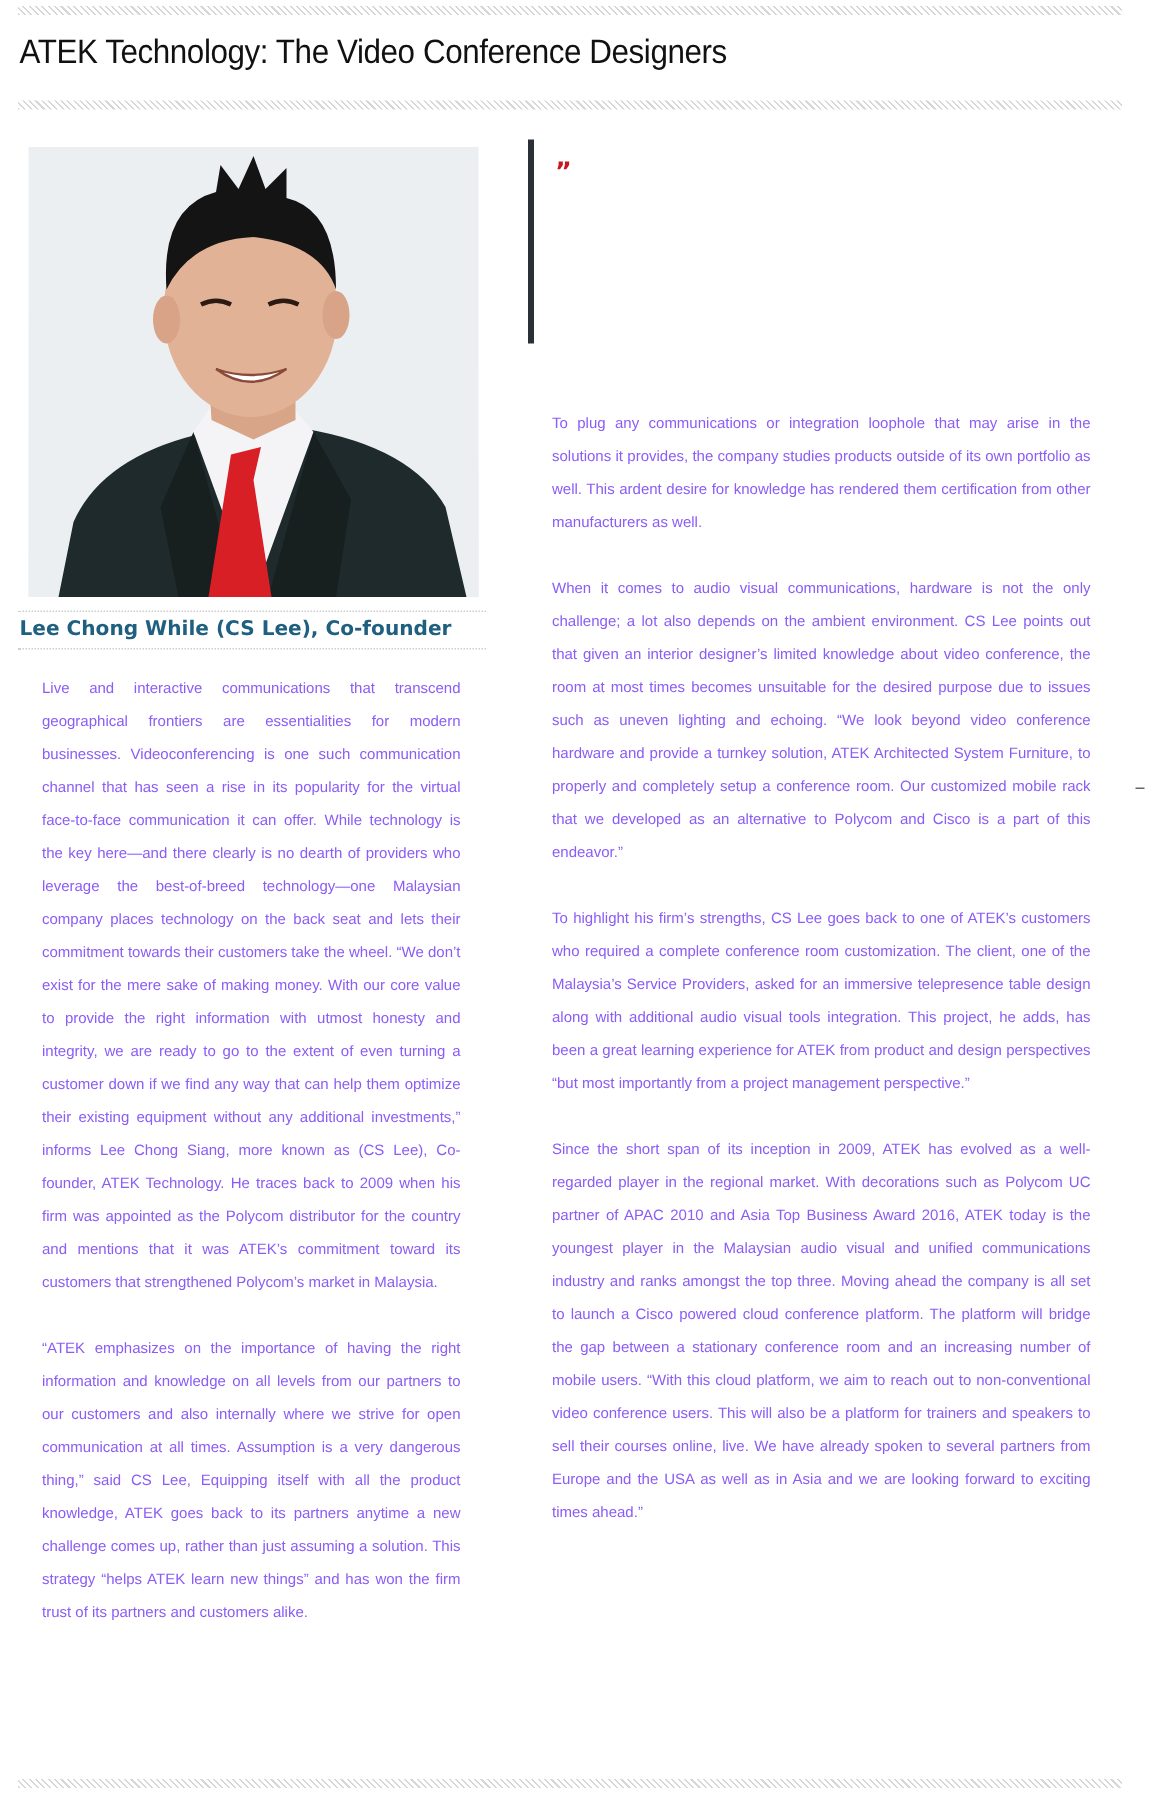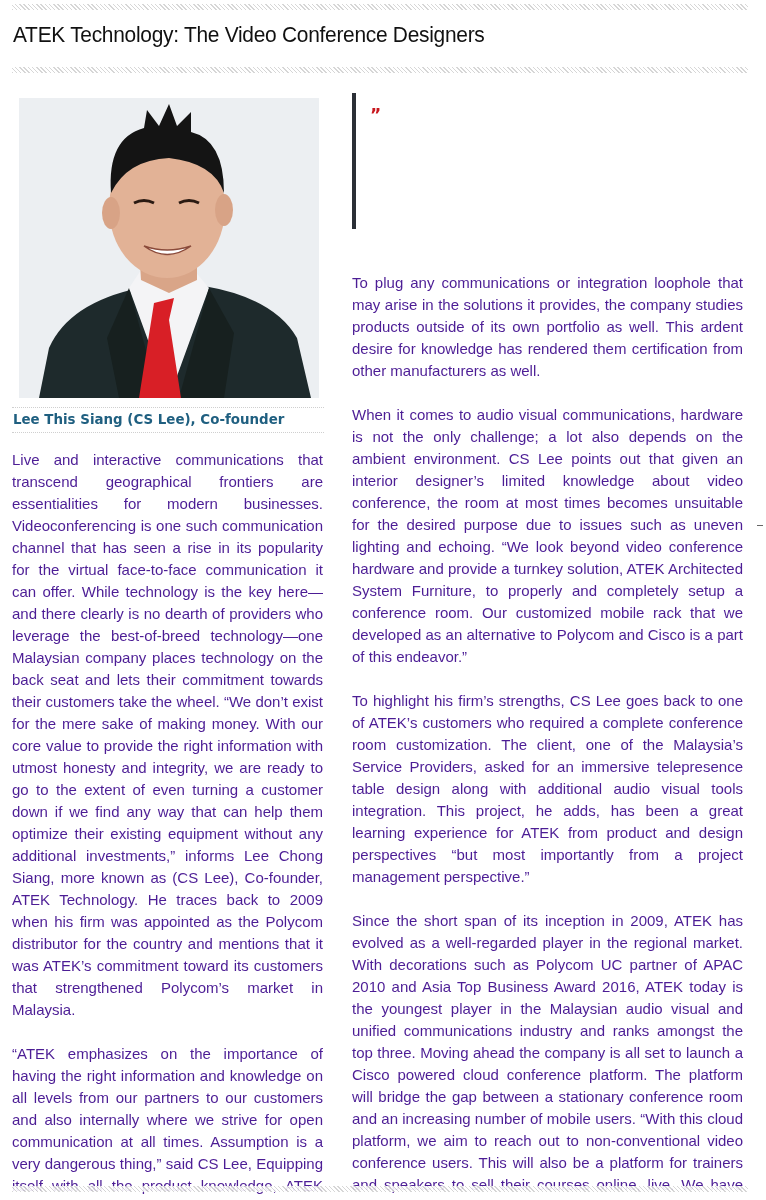--- a/index.html
+++ b/index.html
@@ -34,22 +34,22 @@
   .caption {
     margin-top: 9px; width: 311px;
     border-top: 1px dotted #cfcfcf; border-bottom: 1px dotted #cfcfcf;
     padding: 4px 0 5px 1px;
     font-family: "DejaVu Sans", sans-serif;
     font-size: 13.4px; font-weight: bold; color: #1f5f80;
   }
 
   .body-text {
     font-family: "Liberation Sans", sans-serif;
-    font-size: 15px; line-height: 22px; color: #4c1d95;
-    text-align: justify; margin: 0;
+    font-size: 10px; line-height: 22px; color: #8b5cf6;
+    text-align: justify; margin: 16px;
   }
   .left-col .para1 { margin-top: 16px; }
   .left-col .para2 { margin-top: 22px; }
 
   
   .right-col { position: absolute; left: 352px; top: 93px; width: 391px; }
   .pullquote {
     position: relative; border-left: 4px solid #2b2f36;
     height: 136px; padding-left: 30px; padding-top: 16px; box-sizing: border-box;
   }
@@ -101,21 +101,21 @@
       <ellipse cx="205" cy="112" rx="9" ry="16" fill="#d8a386"></ellipse>
 
       <path d="M92 95 Q88 40 125 30 L128 12 L140 28 L150 6 L158 28 L172 14 L172 34 Q205 42 205 95 Q195 65 150 60 Q108 62 92 95 Z" fill="#141414"></path>
 
       <path d="M115 105 Q125 100 135 105" stroke="#2a1a12" stroke-width="3" fill="none"></path>
       <path d="M160 105 Q170 100 180 105" stroke="#2a1a12" stroke-width="3" fill="none"></path>
 
       <path d="M125 148 Q148 165 172 148 Q148 156 125 148 Z" fill="#ffffff" stroke="#8a4a3a" stroke-width="1.5"></path>
     </svg>
   </div>
-  <div class="caption">Lee This Siang (CS Lee), Co-founder</div>
+  <div class="caption">Lee Chong While (CS Lee), Co-founder</div>
   <p class="body-text para1">Live and interactive communications that transcend geographical frontiers are essentialities for modern businesses. Videoconferencing is one such communication channel that has seen a rise in its popularity for the virtual face-to-face communication it can offer. While technology is the key here—and there clearly is no dearth of providers who leverage the best-of-breed technology—one Malaysian company places technology on the back seat and lets their commitment towards their customers take the wheel. “We don’t exist for the mere sake of making money. With our core value to provide the right information with utmost honesty and integrity, we are ready to go to the extent of even turning a customer down if we find any way that can help them optimize their existing equipment without any additional investments,” informs Lee Chong Siang, more known as (CS Lee), Co-founder, ATEK Technology. He traces back to 2009 when his firm was appointed as the Polycom distributor for the country and mentions that it was ATEK’s commitment toward its customers that strengthened Polycom’s market in Malaysia.</p>
   <p class="body-text para2">“ATEK emphasizes on the importance of having the right information and knowledge on all levels from our partners to our customers and also internally where we strive for open communication at all times. Assumption is a very dangerous thing,” said CS Lee, Equipping itself with all the product knowledge, ATEK goes back to its partners anytime a new challenge comes up, rather than just assuming a solution. This strategy “helps ATEK learn new things” and has won the firm trust of its partners and customers alike.</p>
 </div>
 
 <div class="right-col">
   <blockquote class="pullquote" style="margin:0;">
     <span class="qmark open">”</span>
   </blockquote>
   <p class="body-text rp first">To plug any communications or integration loophole that may arise in the solutions it provides, the company studies products outside of its own portfolio as well. This ardent desire for knowledge has rendered them certification from other manufacturers as well.</p>
   <p class="body-text rp">When it comes to audio visual communications, hardware is not the only challenge; a lot also depends on the ambient environment. CS Lee points out that given an interior designer’s limited knowledge about video conference, the room at most times becomes unsuitable for the desired purpose due to issues such as uneven lighting and echoing. “We look beyond video conference hardware and provide a turnkey solution, ATEK Architected System Furniture, to properly and completely setup a conference room. Our customized mobile rack that we developed as an alternative to Polycom and Cisco is a part of this endeavor.”</p>

